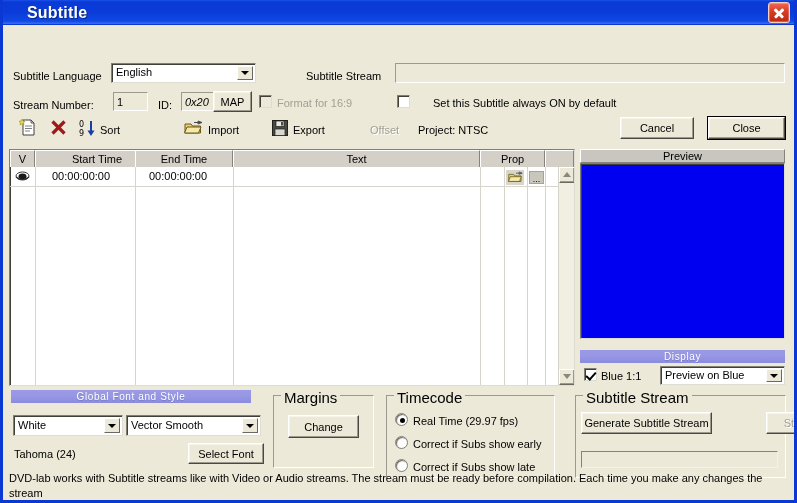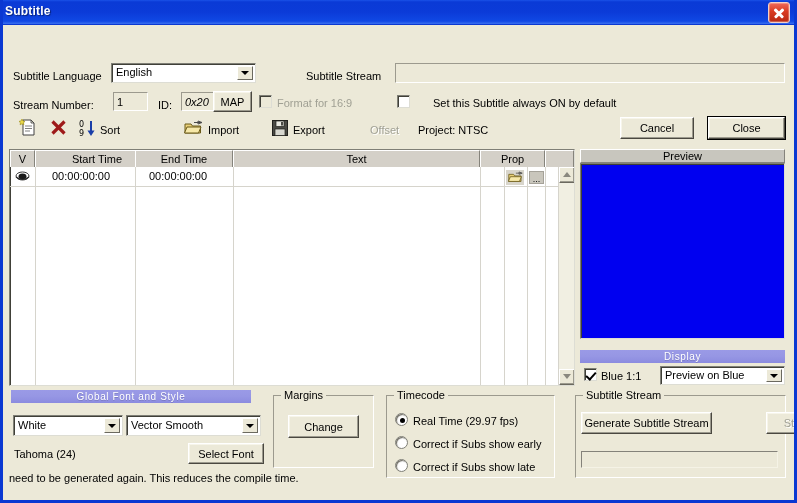--- a/index.html
+++ b/index.html
@@ -21,23 +21,23 @@
     border-top: none;
     overflow: hidden;
   }
   #titlebar {
     height: 25px;
     background: linear-gradient(to bottom, #1a52e8 0%, #0a3ad6 8%, #0b3bd8 50%, #1048e4 88%, #3a70f0 100%);
     position: relative;
     border-bottom: 1px solid #0a38d2;
   }
   #title-text {
-    position: absolute; left: 2px; top: 4px;
+    position: absolute; left: 24px; top: 4px;
     color: #ffffff;
-    font-size: 12px;
+    font-size: 16px;
     font-weight: bold;
     letter-spacing: 0.2px;
     text-shadow: 1px 1px 1px rgba(0,0,0,0.45);
   }
   #close-btn {
     position: absolute; right: 4px; top: 2px;
     width: 22px; height: 21px;
     border-radius: 3px;
     background: linear-gradient(to bottom, #f06a5a 0%, #d93b22 45%, #b82a14 100%);
     border: 1px solid #f5cfc4;
@@ -163,21 +163,21 @@
 
   .group {
     position: absolute;
     border: 1px solid;
     border-color: #9c9a8e #ffffff #ffffff #9c9a8e;
   }
   .group .gtitle {
     position: absolute; top: -7px; left: 7px;
     background: #ece9d8;
     padding: 0 3px;
-    font-size: 11px; color: #000;
+    font-size: 15px; color: #000;
   }
 
   
   .tool { position: absolute; cursor: pointer; }
   .tlabel { position: absolute; font-size: 11px; color: #000; }
   .tlabel.dis { color: #a0a094; text-shadow: 1px 1px 0 #fff; }
 
   
   #listview {
     position: absolute;
@@ -471,17 +471,18 @@
     <span class="lbl" style="left:410px; top:436px;">Correct if Subs show late</span>
 
     <div class="group" style="left:572px; top:370px; width:211px; height:83px;">
       <span class="gtitle">Subtitle Stream</span>
     </div>
     <div class="btn" style="left:578px; top:387px; width:131px; height:22px;">Generate Subtitle Stream</div>
     <div class="btn dis" style="left:717px; top:387px; width:58px; height:22px;margin-left:46px;">Stop</div>
     <div class="tfield sunk-light" style="left:578px; top:426px; width:197px; height:17px;"></div>
 
     <div id="statusbar" style="top:446px;">
+      <div>DVD-lab works with Subtitle streams like with Video or Audio streams. The stream must be ready before compilation. Each time you make any changes the stream</div>
       <div>need to be generated again. This reduces the compile time.</div>
     </div>
 
   </div>
 </div>
 
 </body></html>

